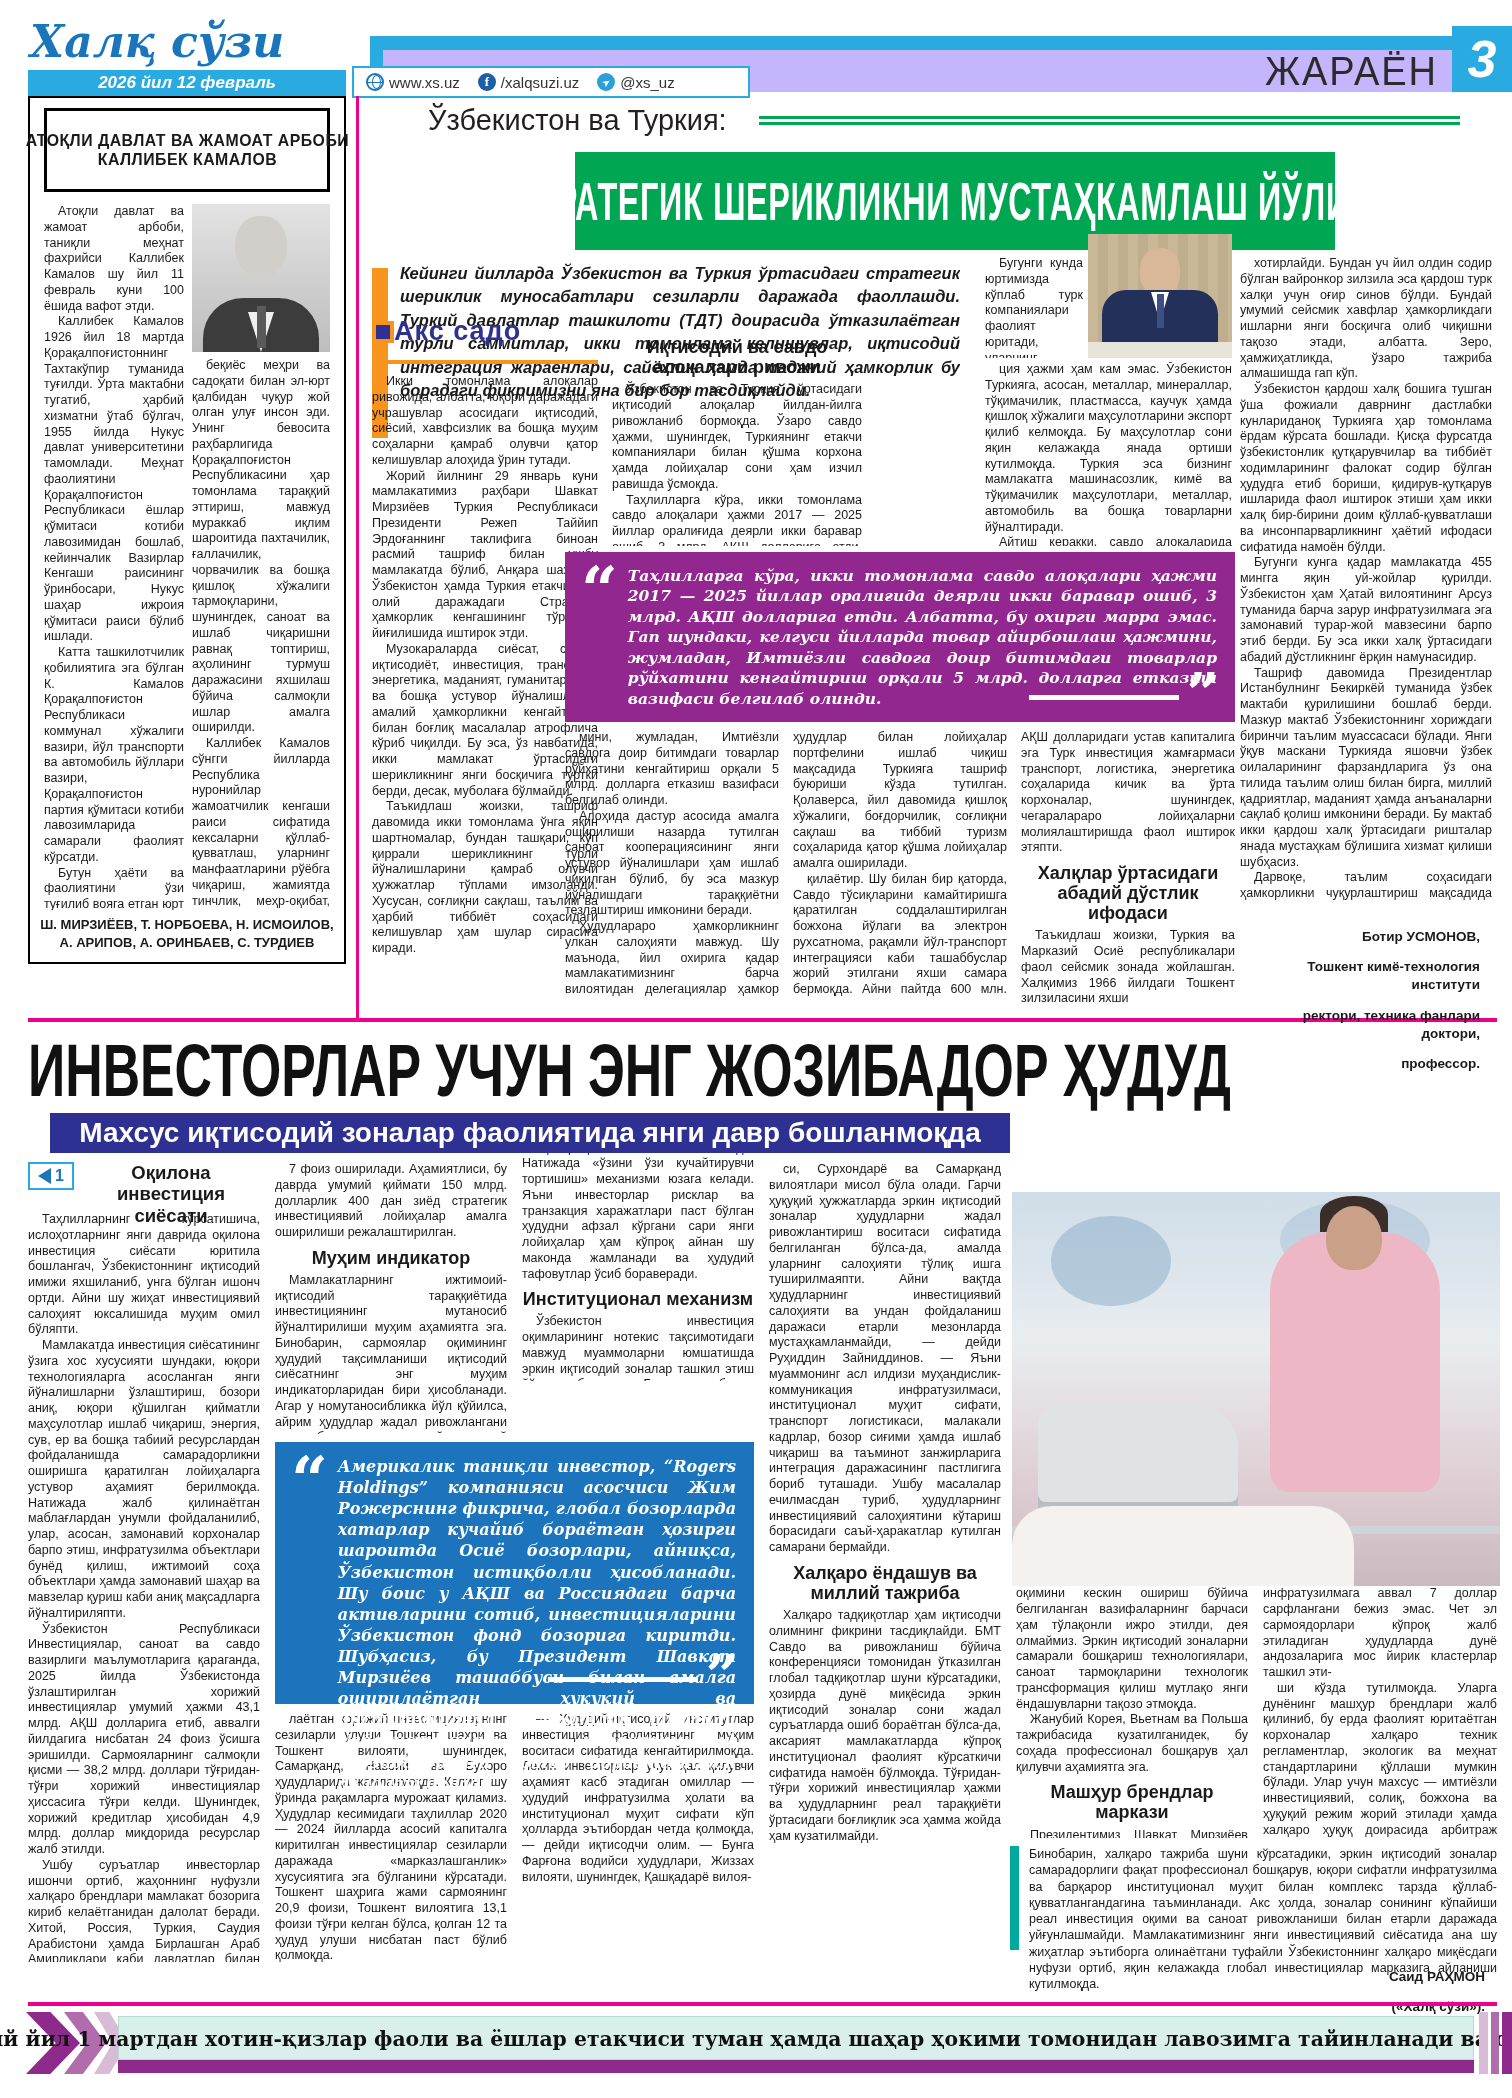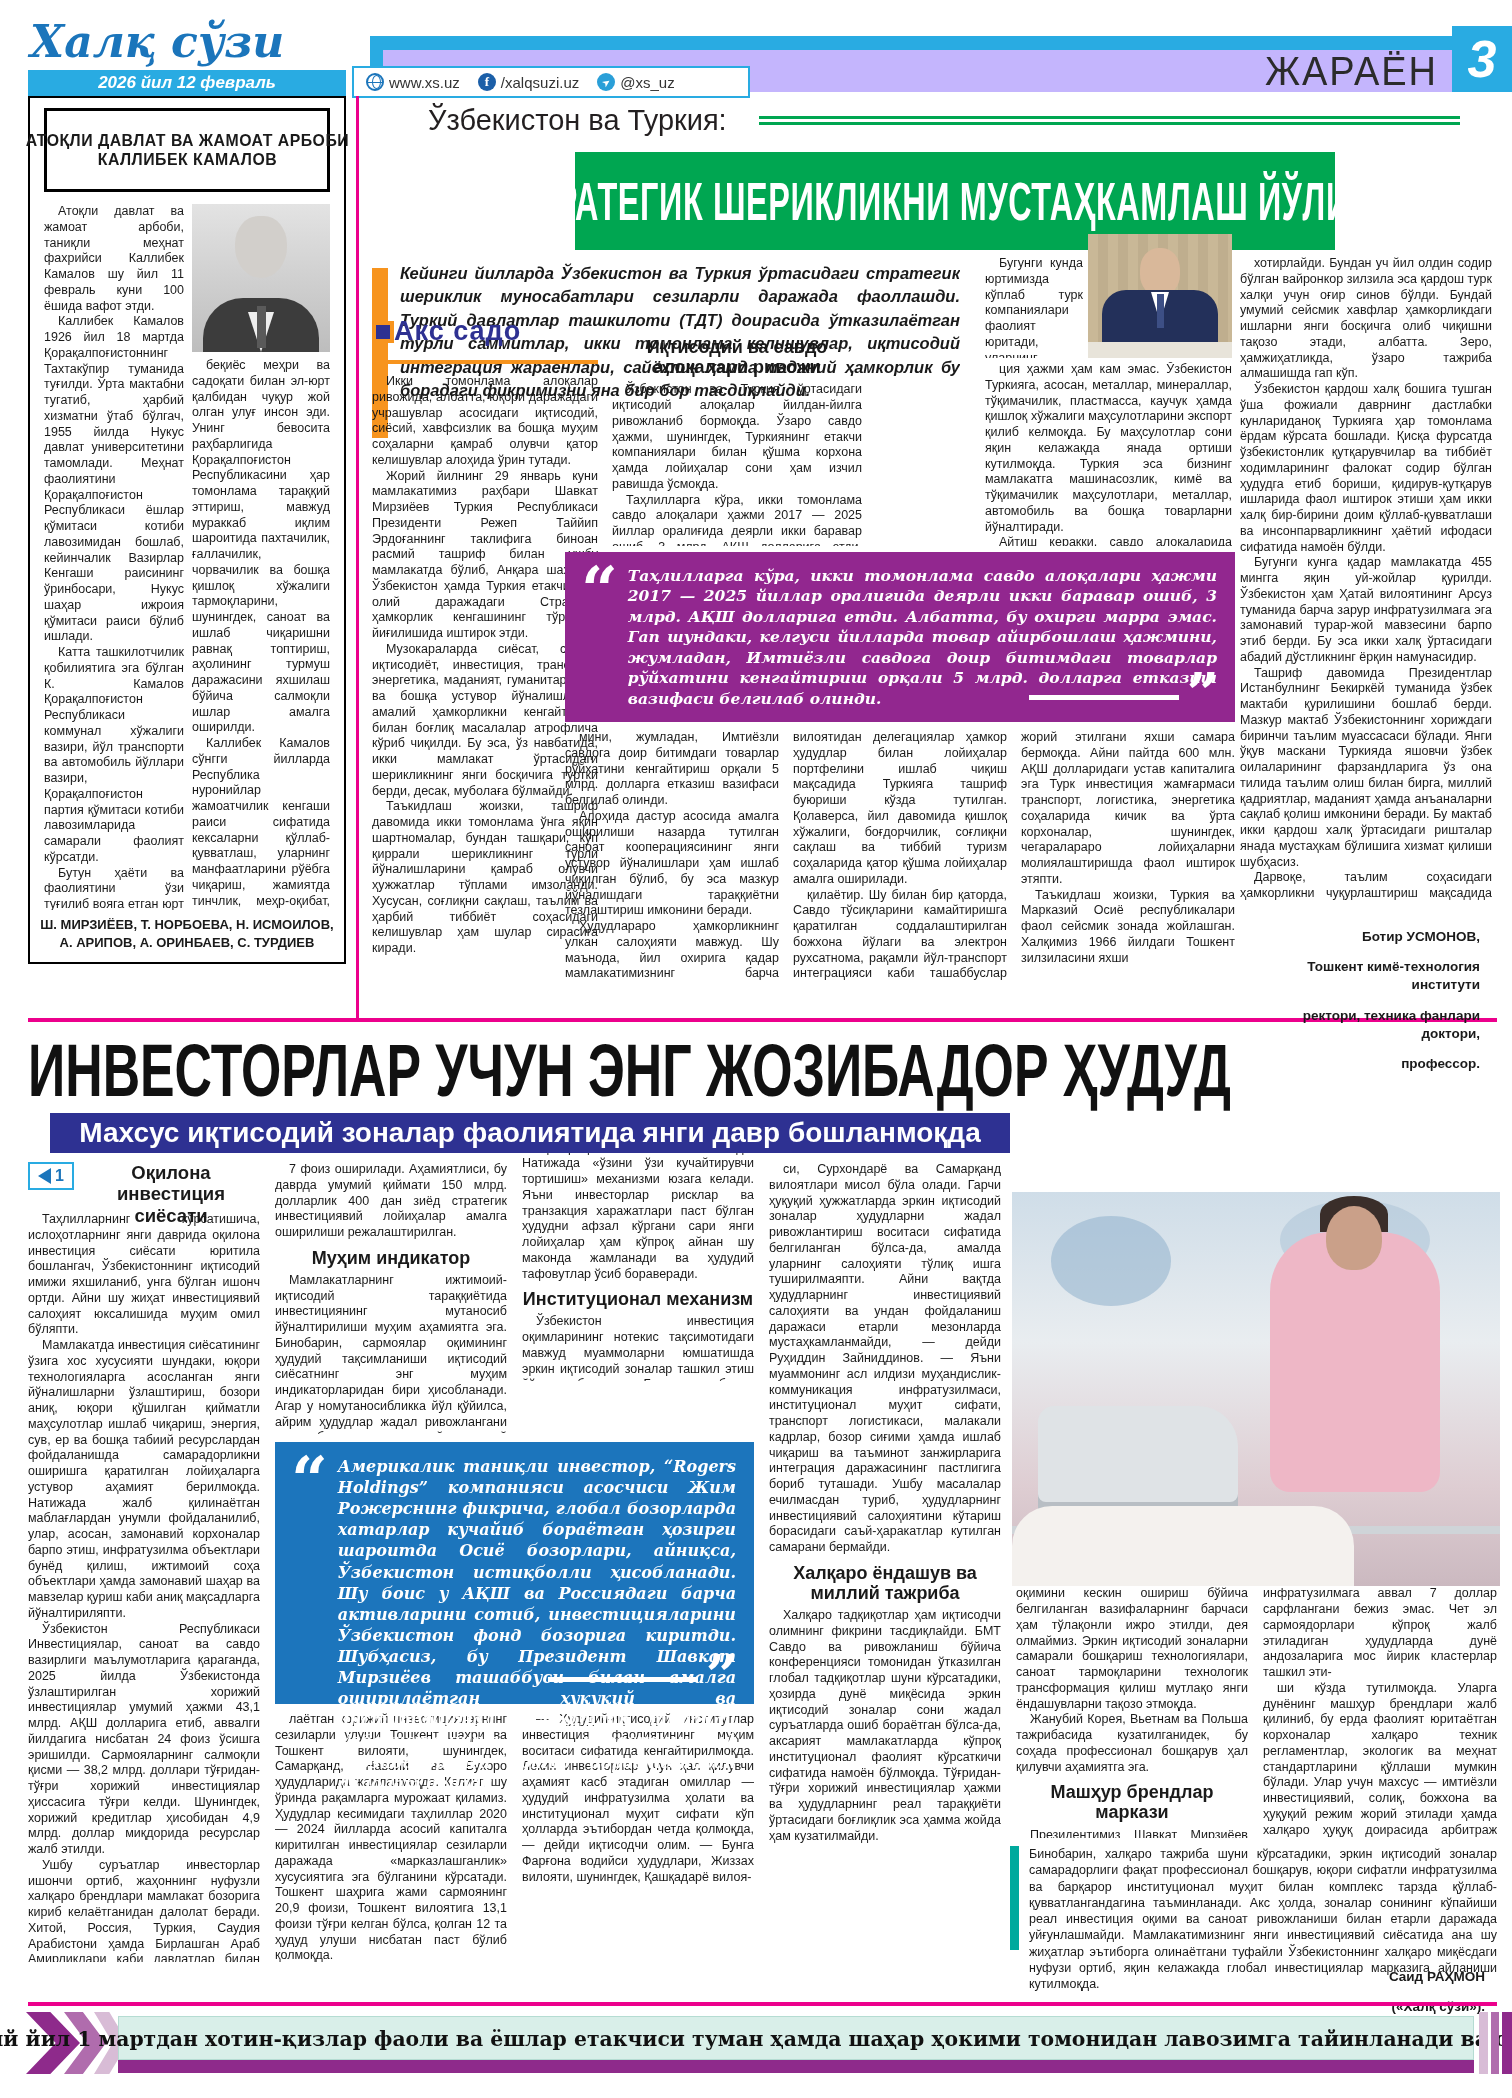--- a/index.html
+++ b/index.html
@@ -223,20 +223,21 @@
         <span class="qrule"></span>
         <span class="qmark">”</span>
       </div>
   </div>
 
   <div class="abs body-txt threecol" style="left:565px; top:730px; width:670px; height:280px;">
       <p class="bp">мини, жумладан, Имтиёзли савдога доир битимдаги товарлар рўйхатини кенгайтириш орқали 5 млрд. долларга етказиш вазифаси белгилаб олинди.</p>
       <p class="bp">Алоҳида дастур асосида амалга оширилиши назарда тутилган саноат кооперациясининг янги устувор йўналишлари ҳам ишлаб чиқилган бўлиб, бу эса мазкур йўналишдаги тараққиётни тезлаштириш имконини беради.</p>
       <p class="bp">Ҳудудлараро ҳамкорликнинг улкан салоҳияти мавжуд. Шу маънода, йил охирига қадар мамлакатимизнинг барча вилоятидан делегациялар ҳамкор ҳудудлар билан лойиҳалар портфелини ишлаб чиқиш мақсадида Туркияга ташриф буюриши кўзда тутилган. Қолаверса, йил давомида қишлоқ хўжалиги, боғдорчилик, соғлиқни сақлаш ва тиббий туризм соҳаларида қатор қўшма лойиҳалар амалга оширилади.</p>
       <p class="bp">қилаётир. Шу билан бир қаторда, Савдо тўсиқларини камайтиришга қаратилган соддалаштирилган божхона йўлаги ва электрон рухсатнома, рақамли йўл-транспорт интеграцияси каби ташаббуслар жорий этилгани яхши самара бермоқда. Айни пайтда 600 млн. АҚШ долларидаги устав капиталига эга Турк инвестиция жамғармаси транспорт, логистика, энергетика соҳаларида кичик ва ўрта корхоналар, шунингдек, чегаралараро лойиҳаларни молиялаштиришда фаол иштирок этяпти.</p>
+      <h4 class="col-head">Халқлар ўртасидаги абадий дўстлик ифодаси</h4>
       <p class="bp">Таъкидлаш жоизки, Туркия ва Марказий Осиё республикалари фаол сейсмик зонада жойлашган. Халқимиз 1966 йилдаги Тошкент зилзиласини яхши</p>
     </div>
   <div class="abs body-txt" style="left:1240px; top:256px; width:252px; height:646px;">
       <p class="bp">хотирлайди. Бундан уч йил олдин содир бўлган вайронкор зилзила эса қардош турк халқи учун оғир синов бўлди. Бундай умумий сейсмик хавфлар ҳамкорликдаги ишларни янги босқичга олиб чиқишни тақозо этади, албатта. Зеро, ҳамжиҳатликда, ўзаро тажриба алмашишда гап кўп.</p>
       <p class="bp">Ўзбекистон қардош халқ бошига тушган ўша фожиали даврнинг дастлабки кунлариданоқ Туркияга ҳар томонлама ёрдам кўрсата бошлади. Қисқа фурсатда ўзбекистонлик қутқарувчилар ва тиббиёт ходимларининг фалокат содир бўлган ҳудудга етиб бориши, қидирув-қутқарув ишларида фаол иштирок этиши ҳам икки халқ бир-бирини доим қўллаб-қувватлаши ва инсонпарварликнинг ҳаётий ифодаси сифатида намоён бўлди.</p>
       <p class="bp">Бугунги кунга қадар мамлакатда 455 мингга яқин уй-жойлар қурилди. Ўзбекистон ҳам Ҳатай вилоятининг Арсуз туманида барча зарур инфратузилмага эга замонавий турар-жой мавзесини барпо этиб берди. Бу эса икки халқ ўртасидаги абадий дўстликнинг ёрқин намунасидир.</p>
       <p class="bp">Ташриф давомида Президентлар Истанбулнинг Бекиркёй туманида ўзбек мактаби қурилишини бошлаб берди. Мазкур мактаб Ўзбекистоннинг хориждаги биринчи таълим муассасаси бўлади. Янги ўқув маскани Туркияда яшовчи ўзбек оилаларининг фарзандларига ўз она тилида таълим олиш билан бирга, миллий қадриятлар, маданият ҳамда анъаналарни сақлаб қолиш имконини беради. Бу мактаб икки қардош халқ ўртасидаги ришталар янада мустаҳкам бўлишига хизмат қилиши шубҳасиз.</p>
       <p class="bp">Дарвоқе, таълим соҳасидаги ҳамкорликни чуқурлаштириш мақсадида жорий йил баҳорда Бухорода тўртинчи Ректорлар форумини ўтказишга келишиб олинди. Бу ҳам таълимдаги ҳамкорлик алоқаларини янги босқичга олиб чиқишига ишонч беради, албатта.</p>
     </div>
   <div class="abs byline" style="left:1240px; top:916px; width:252px;">

